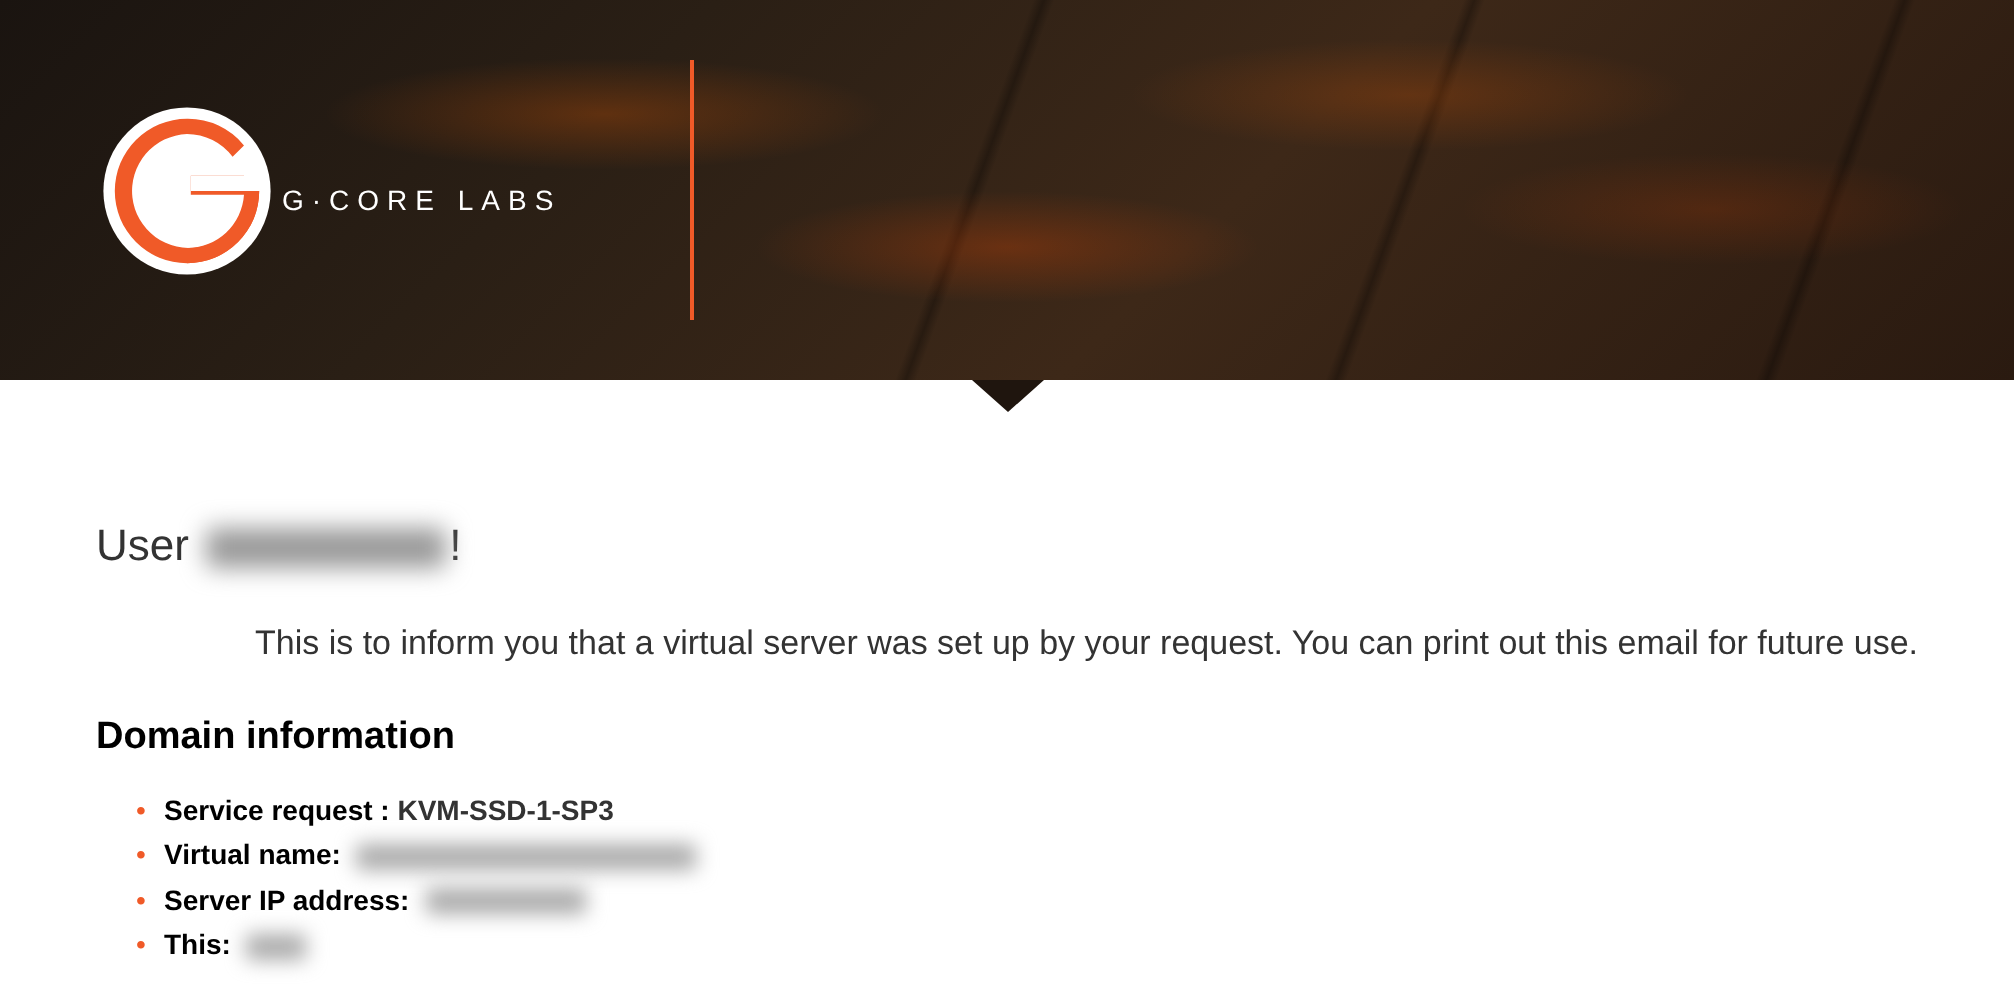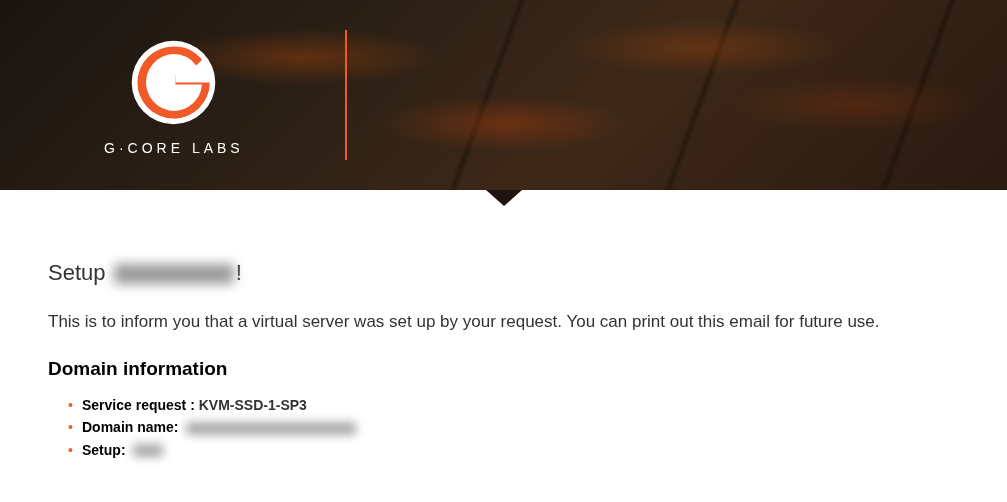--- a/index.html
+++ b/index.html
@@ -26,23 +26,23 @@
         radial-gradient(ellipse 200px 40px at 70% 25%, rgba(255,100,0,0.2), transparent 70%),
         radial-gradient(ellipse 180px 40px at 50% 65%, rgba(255,80,0,0.25), transparent 70%),
         radial-gradient(ellipse 180px 40px at 85% 55%, rgba(255,80,0,0.15), transparent 70%),
         linear-gradient(110deg, transparent 0%, transparent 48%, rgba(0,0,0,0.3) 48.5%, transparent 49%),
         linear-gradient(110deg, transparent 0%, transparent 68%, rgba(0,0,0,0.3) 68.5%, transparent 69%),
         linear-gradient(110deg, transparent 0%, transparent 88%, rgba(0,0,0,0.3) 88.5%, transparent 89%);
       pointer-events: none;
     }
     .logo-block {
       display: flex;
-      flex-direction: column;
+      flex-direction: row;
       align-items: center;
-      padding-left: 104px;
+      padding-left: 46px;
       position: relative;
       z-index: 2;
     }
     .logo-svg {
       width: 95px;
       height: 95px;
       display: block;
     }
     .logo-text {
       color: #fff;
@@ -105,20 +105,21 @@
       filter: blur(6px);
       background: #999;
       border-radius: 3px;
       margin: 0 2px;
     }
     .intro {
       font-size: 17px;
       color: #333;
       margin-bottom: 24px;
       line-height: 1.4;
+      text-align: right;
     }
     .section-title {
       font-size: 19px;
       font-weight: 700;
       color: #000;
       margin-bottom: 14px;
     }
     .info-list {
       list-style: none;
       padding-left: 20px;
@@ -170,26 +171,27 @@
       </svg>
     </span>
     <div class="logo-text">G·CORE LABS</div>
   </div>
   <div class="divider"></div>
   <div class="notch"></div>
 </div>
 
 <div class="content">
   <div class="greeting">
-    <span>Setup</span>
+    <span>User</span>
     <span class="greeting-name"></span><span>!</span>
   </div>
 
   <p class="intro">This is to inform you that a virtual server was set up by your request. You can print out this email for future use.</p>
 
   <h2 class="section-title">Domain information</h2>
 
   <ul class="info-list" id="info-list">
       <li><span class="info-label">Service request :</span> <span class="info-value">KVM-SSD-1-SP3</span></li>
-      <li><span class="info-label">Domain name:</span> <span class="redacted rw-170"></span></li>
-      <li><span class="info-label">Setup:</span> <span class="redacted rw-30"></span></li>
+      <li><span class="info-label">Virtual name:</span> <span class="redacted rw-170"></span></li>
+      <li><span class="info-label">Server IP address:</span> <span class="redacted rw-80"></span></li>
+      <li><span class="info-label">This:</span> <span class="redacted rw-30"></span></li>
     </ul>
 </div>
 
 </body></html>

